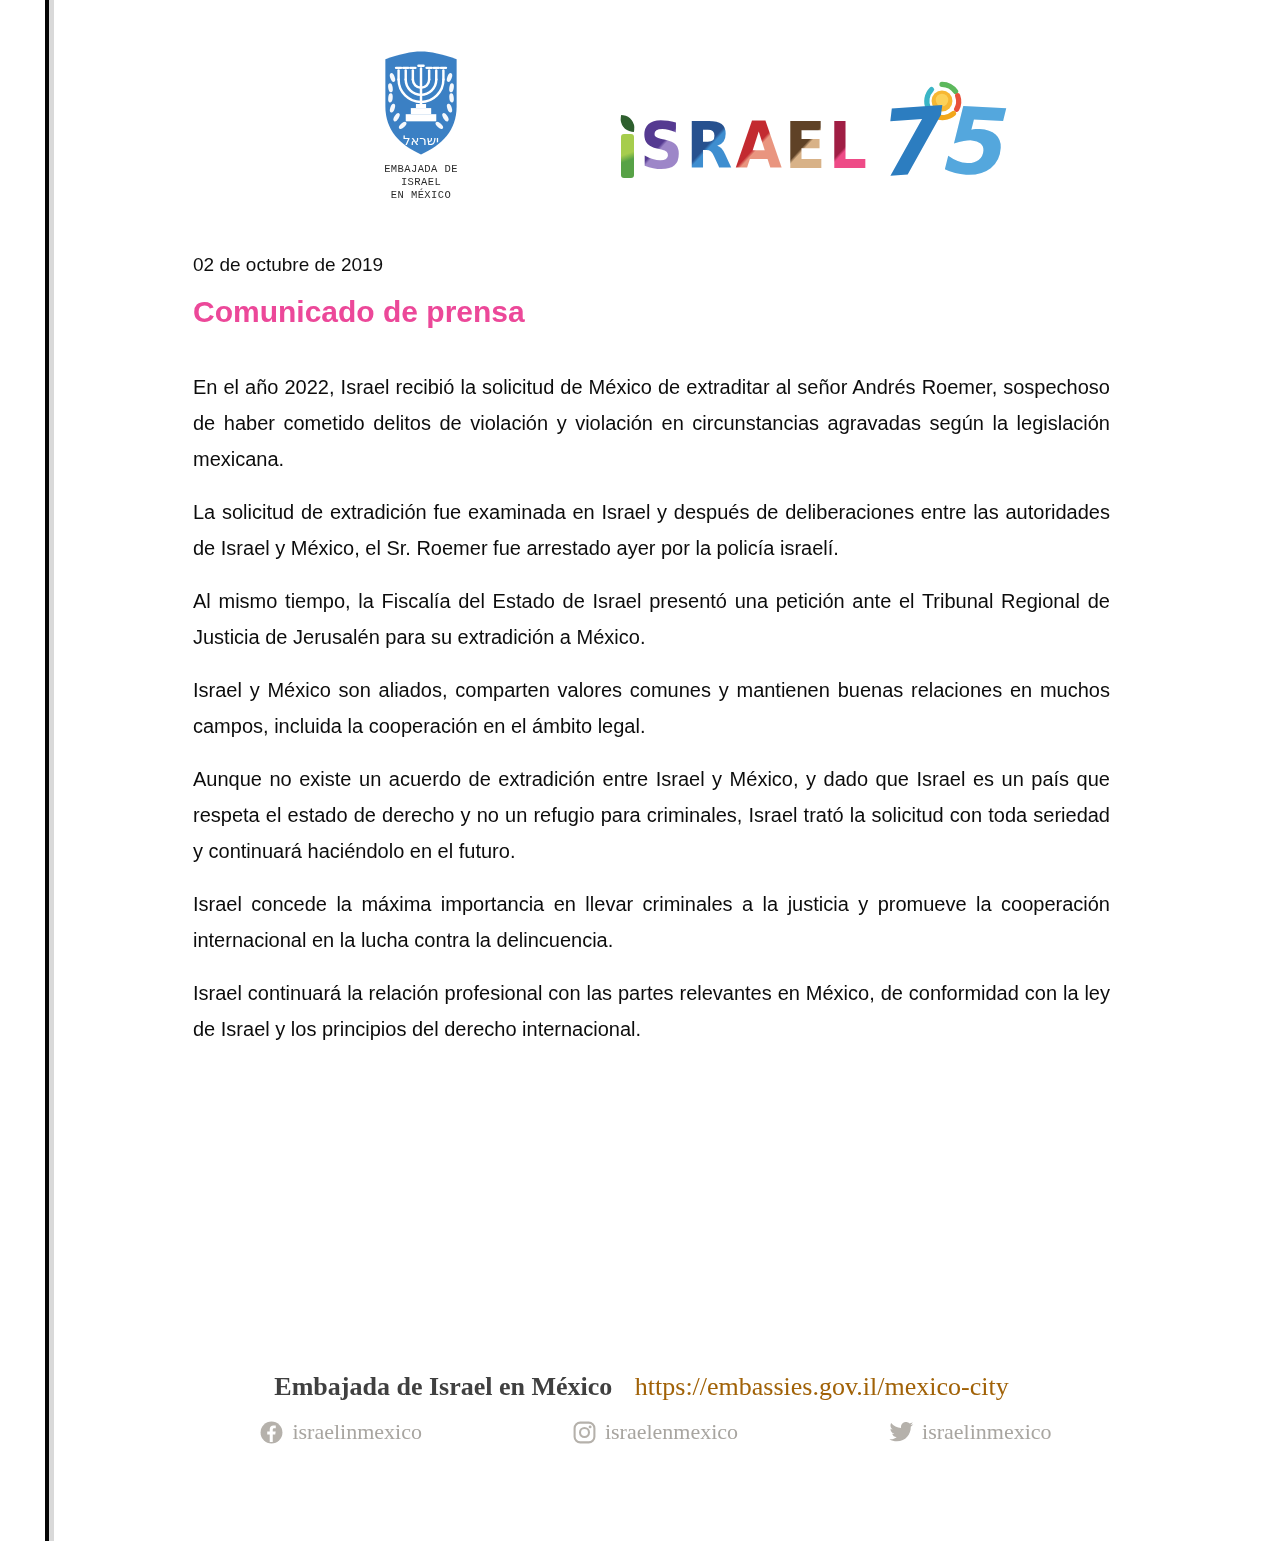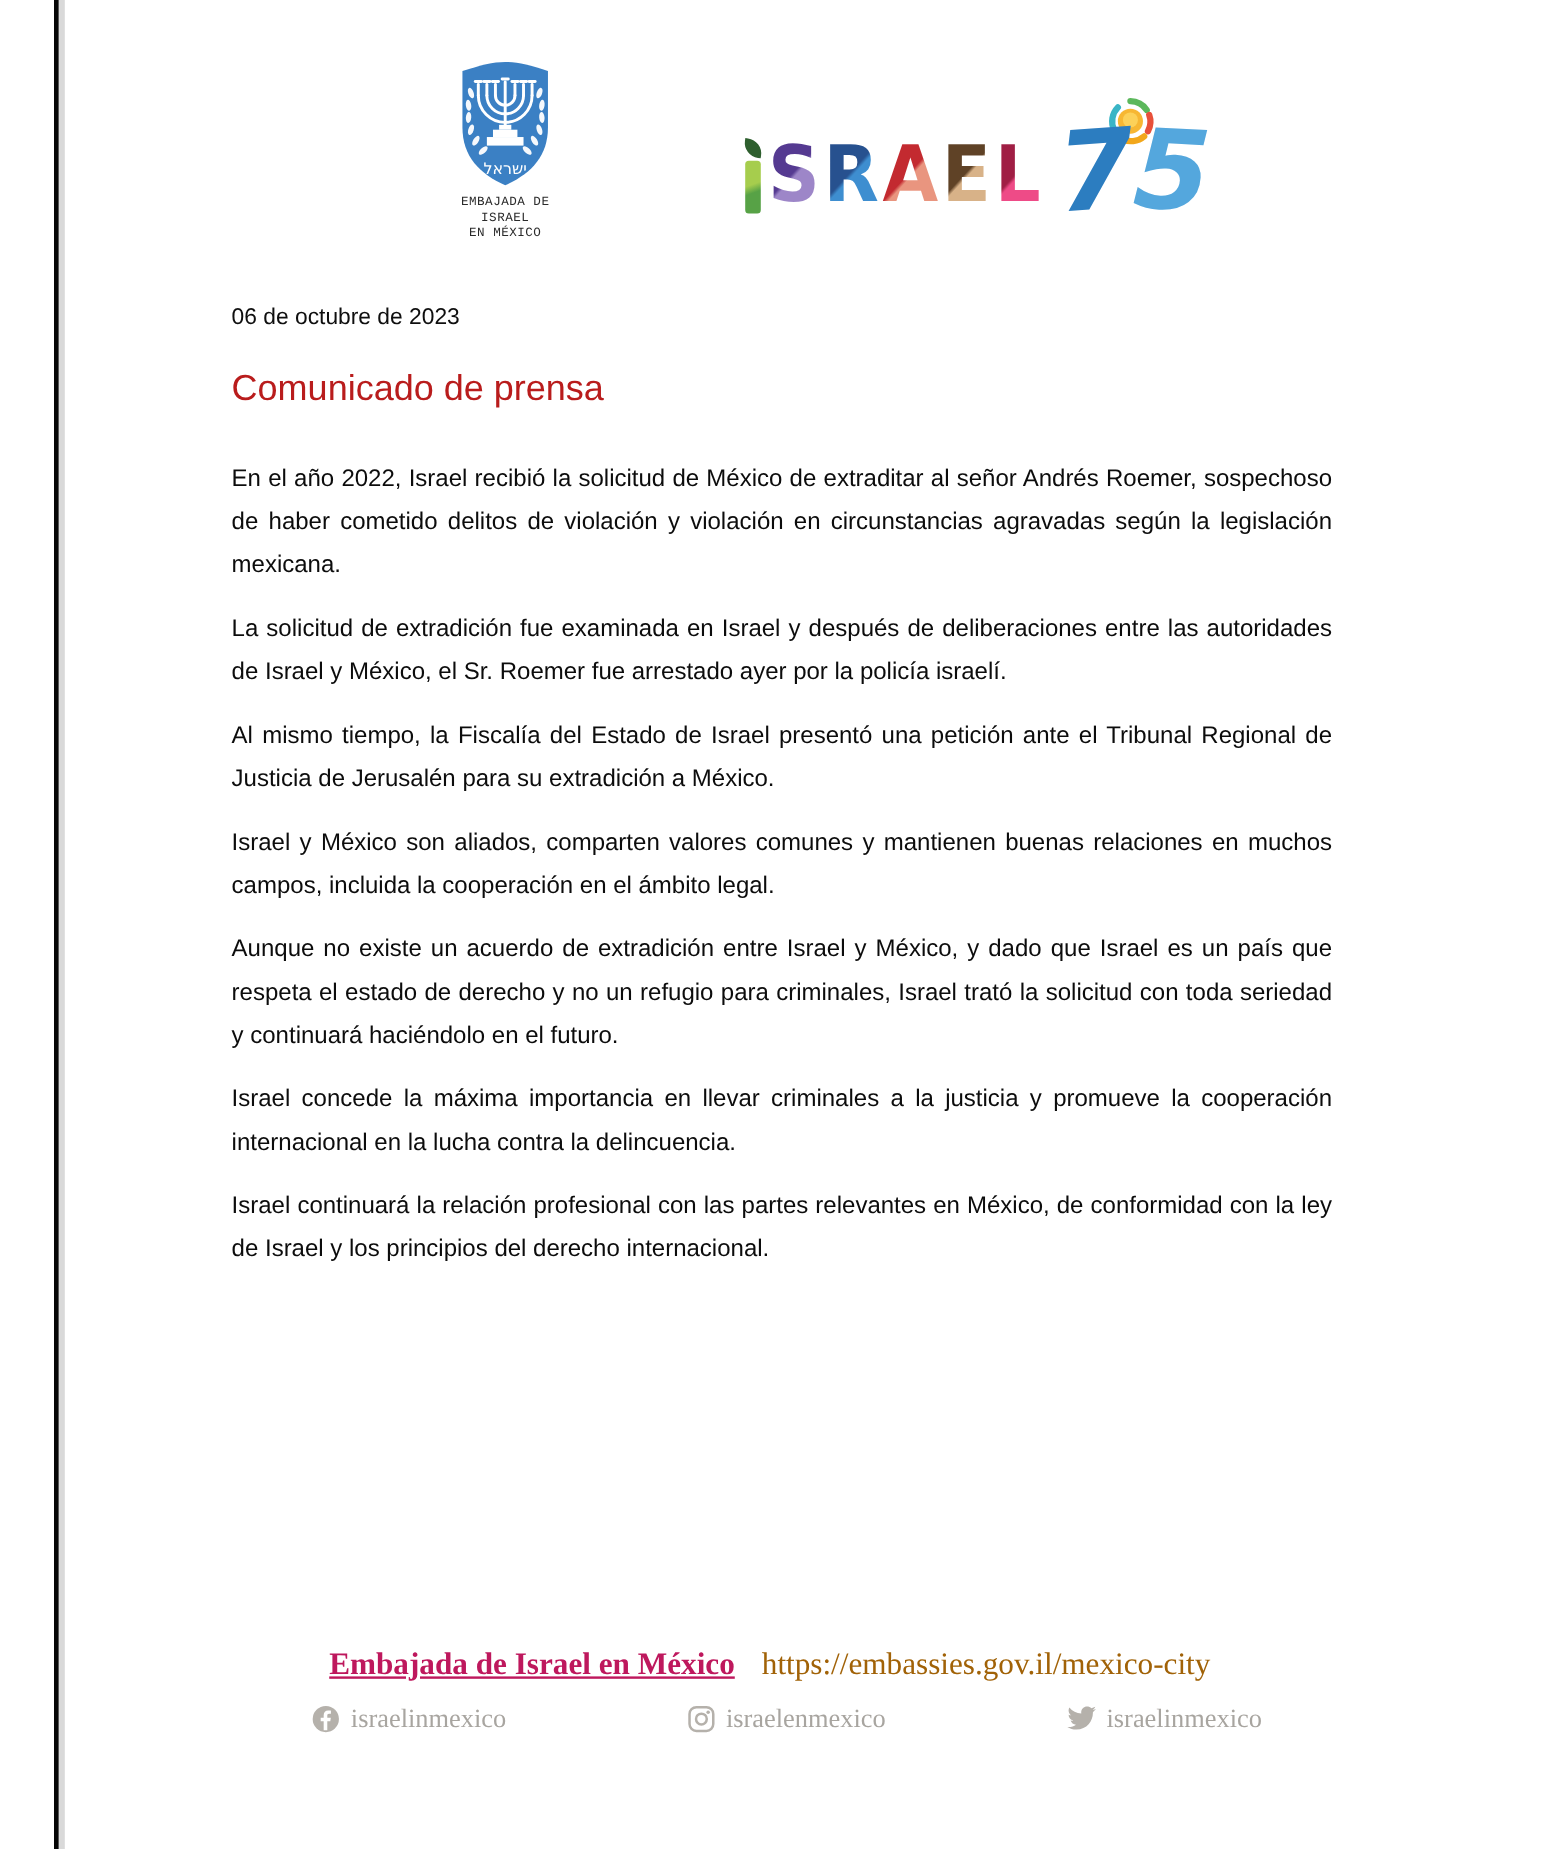--- a/index.html
+++ b/index.html
@@ -39,34 +39,34 @@
     font-family:"DejaVu Sans","Liberation Sans",sans-serif;
     font-weight:bold;font-style:italic;font-size:92px;line-height:86px;
   }
   .logo-digit.seven{display:inline-block;transform:rotate(-4deg);}
   .logo-digit.five{display:inline-block;transform:rotate(3deg);}
   .logo-sun{position:absolute;left:38px;top:-22px;}
 
   
   .content{position:absolute;left:193px;top:253px;width:917px;}
   .doc-date{margin:0;font-size:19px;line-height:24px;color:#0f0f0f;}
-  .doc-title{margin:28px 0 0 0;font-size:30px;line-height:38px;font-weight:400;color:#b91c1c;}
+  .doc-title{margin:16px 0 0 0;font-size:30px;line-height:38px;font-weight:700;color:#ec4899;}
   .paragraphs{margin-top:38px;}
   .paragraphs p{
     margin:0 0 17px 0;
     font-size:20px;line-height:36px;
     text-align:justify;text-justify:inter-word;
     color:#0c0c0c;
   }
 
   
   .footer{position:absolute;left:54px;top:1372px;width:1175px;text-align:center;
           font-family:"Liberation Serif","DejaVu Serif",serif;color:#9a9a9a;}
   .footer-line{font-size:26px;line-height:30px;}
-  .footer-name{font-weight:700;color:#be185d;text-decoration:underline;}
+  .footer-name{font-weight:700;color:#404040;}
   .footer-url{color:#a16207;margin-left:16px;}
   .social-row{margin-top:17px;display:flex;justify-content:center;gap:150px;align-items:center;padding-left:28px;}
   .social-item{display:flex;align-items:center;gap:8px;font-size:22px;color:#a8a5a0;}
   .social-item svg{display:block;}
   .icon-gray{fill:#b5b1ab;}
   .icon-gray-stroke{stroke:#b5b1ab;fill:none;}
 </style>
 </head>
 <body>
 
@@ -146,21 +146,21 @@
         <path d="M 9 29 A 16 16 0 0 1 12 11" stroke="#3ab5c6"></path>
       </g>
       <circle cx="22" cy="22" r="10" fill="#f7b733"></circle>
       <circle cx="22" cy="21" r="6" fill="#fcd159"></circle>
     </svg>
     <span class="logo-digit seven" style="color: rgb(44, 125, 192);">7</span><span class="logo-digit five" style="color: rgb(84, 167, 221);">5</span>
   </div>
 </div>
 
 <main class="content">
-  <p class="doc-date">06 de octubre de 2023</p>
+  <p class="doc-date">02 de octubre de 2019</p>
   <h1 class="doc-title">Comunicado de prensa</h1>
   <div class="paragraphs">
     <p>En el año 2022, Israel recibió la solicitud de México de extraditar al señor Andrés Roemer, sospechoso de haber cometido delitos de violación y violación en circunstancias agravadas según la legislación mexicana.</p>
     <p>La solicitud de extradición fue examinada en Israel y después de deliberaciones entre las autoridades de Israel y México, el Sr. Roemer fue arrestado ayer por la policía israelí.</p>
     <p>Al mismo tiempo, la Fiscalía del Estado de Israel presentó una petición ante el Tribunal Regional de Justicia de Jerusalén para su extradición a México.</p>
     <p>Israel y México son aliados, comparten valores comunes y mantienen buenas relaciones en muchos campos, incluida la cooperación en el ámbito legal.</p>
     <p>Aunque no existe un acuerdo de extradición entre Israel y México, y dado que Israel es un país que respeta el estado de derecho y no un refugio para criminales, Israel trató la solicitud con toda seriedad y continuará haciéndolo en el futuro.</p>
     <p>Israel concede la máxima importancia en llevar criminales a la justicia y promueve la cooperación internacional en la lucha contra la delincuencia.</p>
     <p>Israel continuará la relación profesional con las partes relevantes en México, de conformidad con la ley de Israel y los principios del derecho internacional.</p>
   </div>

